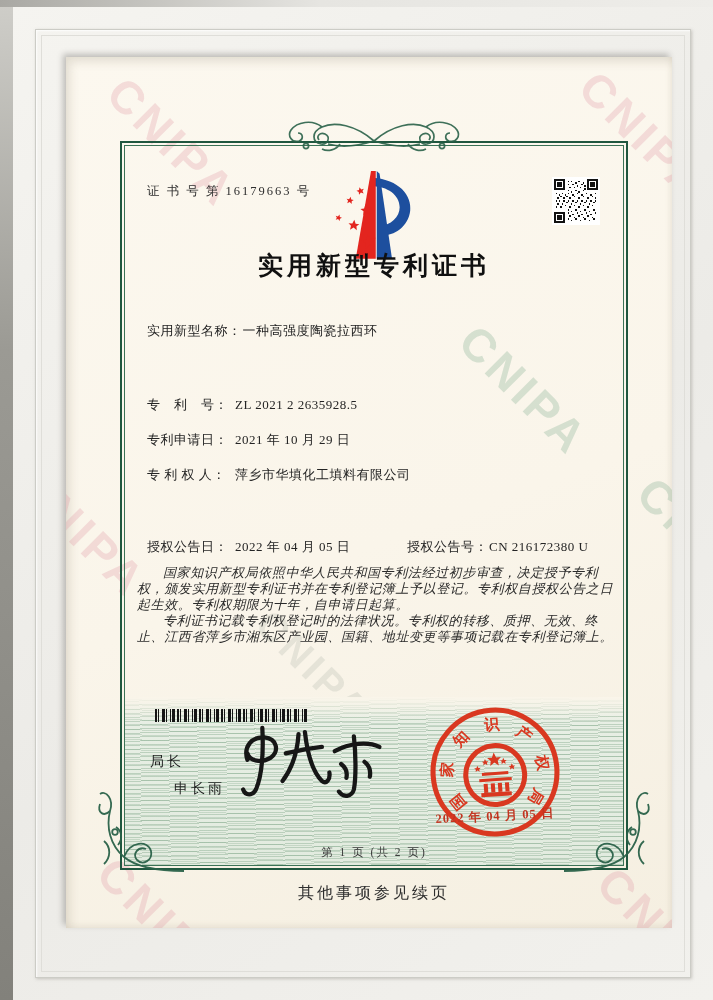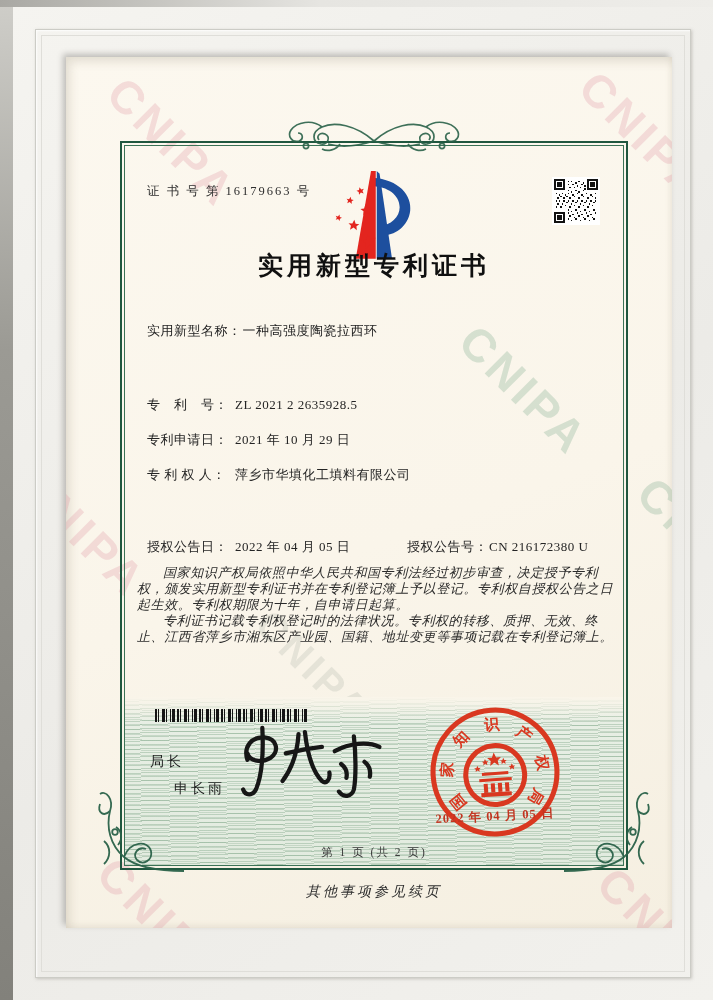--- a/index.html
+++ b/index.html
@@ -58,22 +58,22 @@
      #151515 7px 10px,transparent 10px 11px,#151515 11px 12px,transparent 12px 15px,#151515 15px 16px,
      transparent 16px 17px,#151515 17px 20px,transparent 20px 22px);}
   .director-title{position:absolute;left:84px;top:696px;font-size:14px;letter-spacing:3px;color:#1d1d1d;}
   .director-name{position:absolute;left:84px;top:723px;font-size:14px;letter-spacing:3px;color:#1d1d1d;margin-left:24px;}
   .signature{position:absolute;left:158px;top:660px;width:165px;height:95px;}
   .seal{position:absolute;left:363px;top:649px;width:132px;height:132px;transform:rotate(-4deg);}
   .seal-date{position:absolute;left:348px;top:751px;width:162px;text-align:center;font-size:12.5px;
       font-weight:bold;color:#c23420;letter-spacing:1px;transform:rotate(-3deg);}
   .page-num{position:absolute;left:0;bottom:8px;width:100%;text-align:center;font-size:11.5px;
       letter-spacing:2px;color:#3c3c3c;}
-  .footer-note{position:absolute;left:54px;top:826px;width:508px;text-align:center;font-size:14px;
-      font-style:italic;letter-spacing:3px;color:#2e2e2e;}
+  .footer-note{position:absolute;left:54px;top:826px;width:508px;text-align:center;font-size:16px;
+      letter-spacing:3px;color:#2e2e2e;}
   
   .orn-top{position:absolute;left:218px;top:56px;width:180px;height:42px;}
   .orn-bl{position:absolute;left:30px;top:726px;width:92px;height:92px;}
   .orn-br{position:absolute;left:494px;top:726px;width:92px;height:92px;transform:scaleX(-1);}
 </style>
 </head>
 <body>
 
 <div class="scene">
   <div class="frame">

